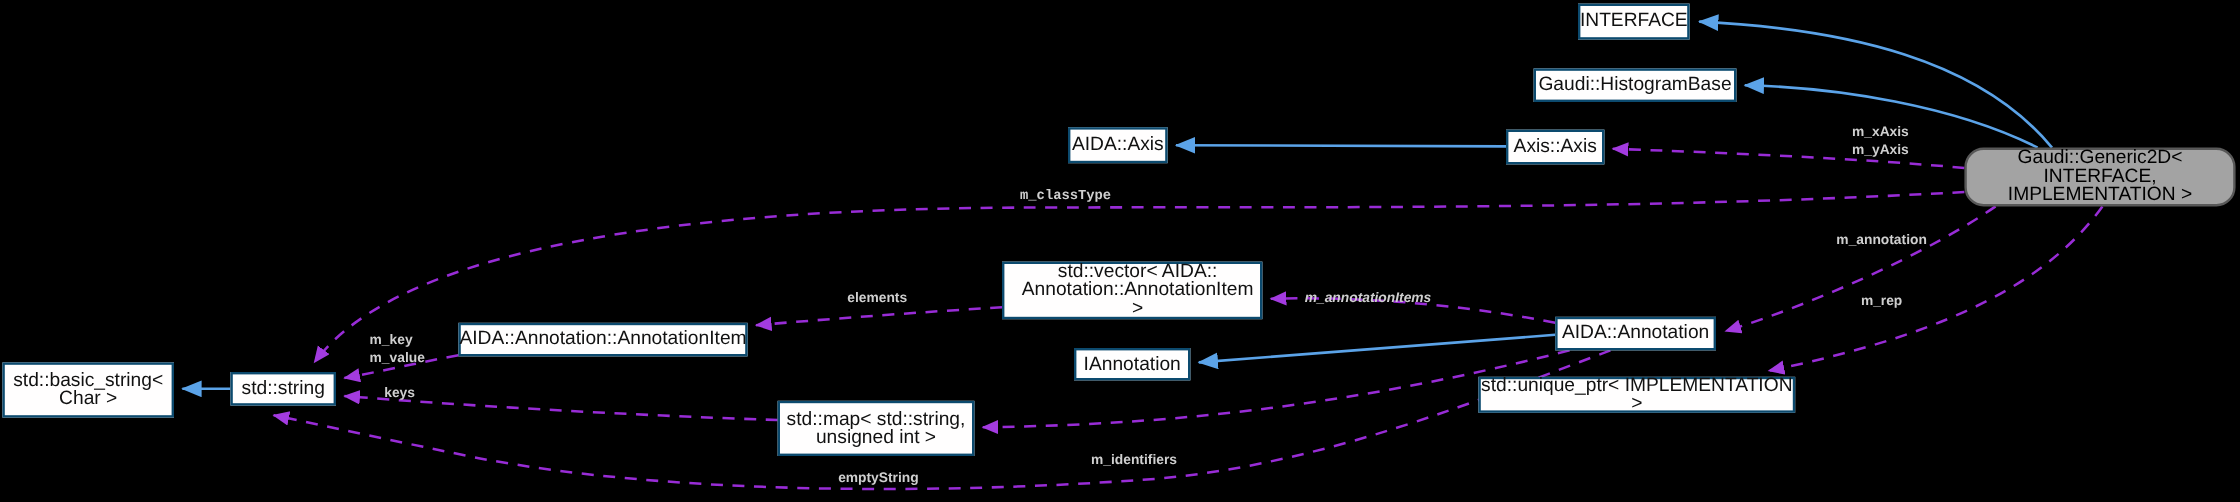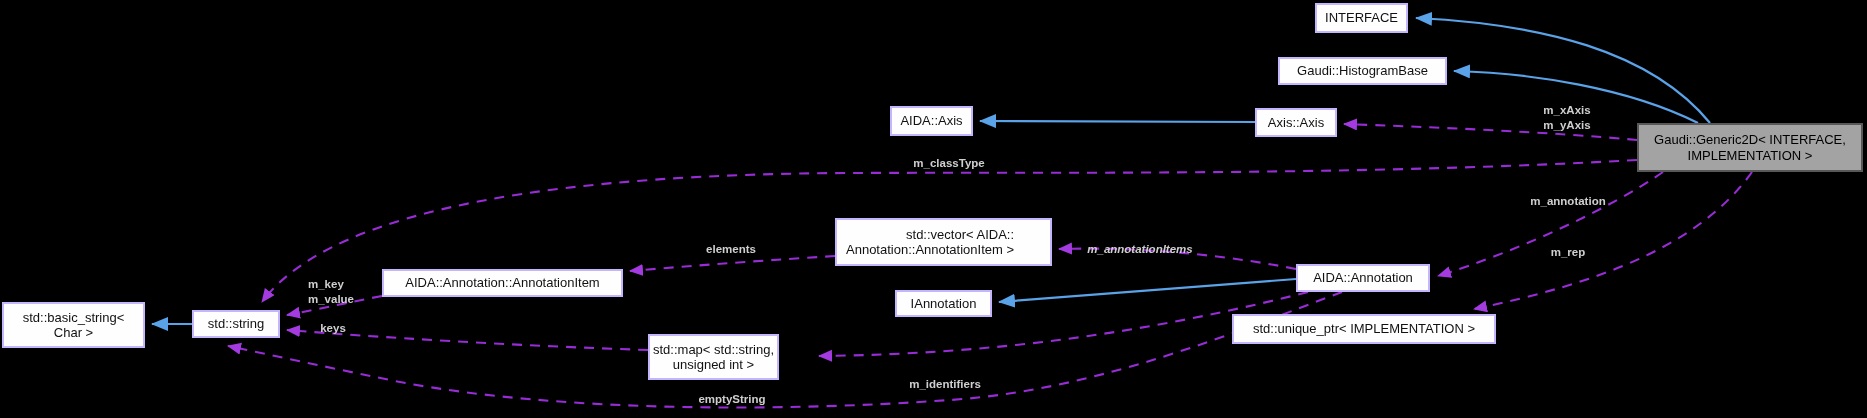--- a/index.html
+++ b/index.html
@@ -30,39 +30,39 @@
   .edge-purple {
     fill: none;
     stroke: #982cd6;
     stroke-width: 2.1;
     stroke-dasharray: 10 8;
   }
   .node {
     position: absolute;
     box-sizing: border-box;
     background: #fffefe;
-    border: 2px solid #c4b5fd;
+    border: 2px solid #0c4a6e;
     color: #111111;
-    font-size: 13px;
+    font-size: 16px;
     line-height: 15.5px;
     display: flex;
     align-items: center;
     justify-content: center;
     text-align: center;
     white-space: pre-line;
     cursor: pointer;
   }
   .node.hl {
     background: #a3a3a3;
     border-color: #585858;
     color: #000;
   }
   .node.left-align {
     justify-content: flex-start;
-    text-align: right;
+    text-align: center;
     padding-left: 9px;
   }
   .edge-label {
     position: absolute;
     transform: translate(-50%, -50%);
     color: #cfcfcf;
     font-size: 11.5px;
     font-weight: 600;
     line-height: 15px;
     text-align: left;
@@ -104,46 +104,46 @@
   </svg>
 
   <div class="node" style="left:1315px; top:3px; width:93px; height:30px;">INTERFACE</div>
 
   <div class="node" style="left:1278px; top:57px; width:169px; height:28px;">Gaudi::HistogramBase</div>
 
   <div class="node" style="left:890px; top:106px; width:83px; height:30px;">AIDA::Axis</div>
 
   <div class="node" style="left:1255px; top:108px; width:82px; height:29px;">Axis::Axis</div>
 
-  <div class="node hl" style="left:1637px; top:123px; width:226px; height:49px;">Gaudi::Generic2D&lt; INTERFACE,
+  <div class="node hl" style="left:1637px; top:123px; width:226px; height:49px;border-radius:16px;">Gaudi::Generic2D&lt; INTERFACE,
 IMPLEMENTATION &gt;</div>
 
   <div class="node left-align" style="left:835px; top:218px; width:217px; height:48px;">std::vector&lt; AIDA::
 Annotation::AnnotationItem &gt;</div>
 
   <div class="node" style="left:382px; top:269px; width:241px; height:28px;">AIDA::Annotation::AnnotationItem</div>
 
   <div class="node" style="left:895px; top:290px; width:97px; height:27px;">IAnnotation</div>
 
   <div class="node" style="left:1296px; top:264px; width:134px; height:28px;">AIDA::Annotation</div>
 
   <div class="node" style="left:2px; top:302px; width:143px; height:46px;">std::basic_string&lt;
 Char &gt;</div>
 
   <div class="node" style="left:192px; top:310px; width:88px; height:28px;">std::string</div>
 
-  <div class="node" style="left:648px; top:334px; width:131px; height:46px;">std::map&lt; std::string,
+  <div class="node" style="left:648px; top:334px; width:164px; height:46px;">std::map&lt; std::string,
 unsigned int &gt;</div>
 
   <div class="node" style="left:1232px; top:314px; width:264px; height:30px;">std::unique_ptr&lt; IMPLEMENTATION &gt;</div>
 
   <span class="edge-label" style="left:1567px; top:118px;">m_xAxis
 m_yAxis</span>
 
-  <span class="edge-label" style="left:949px; top:163px;">m_classType</span>
+  <span class="edge-label" style="left:888px; top:163px;font-family:Liberation Mono, monospace;">m_classType</span>
 
   <span class="edge-label" style="left:1568px; top:201px;">m_annotation</span>
 
   <span class="edge-label" style="left:1568px; top:252px;">m_rep</span>
 
   <span class="edge-label" style="left:1140px; top:249px;font-style:italic;">m_annotationItems</span>
 
   <span class="edge-label" style="left:731px; top:249px;">elements</span>
 
   <span class="edge-label" style="left:331px; top:292px;">m_key

